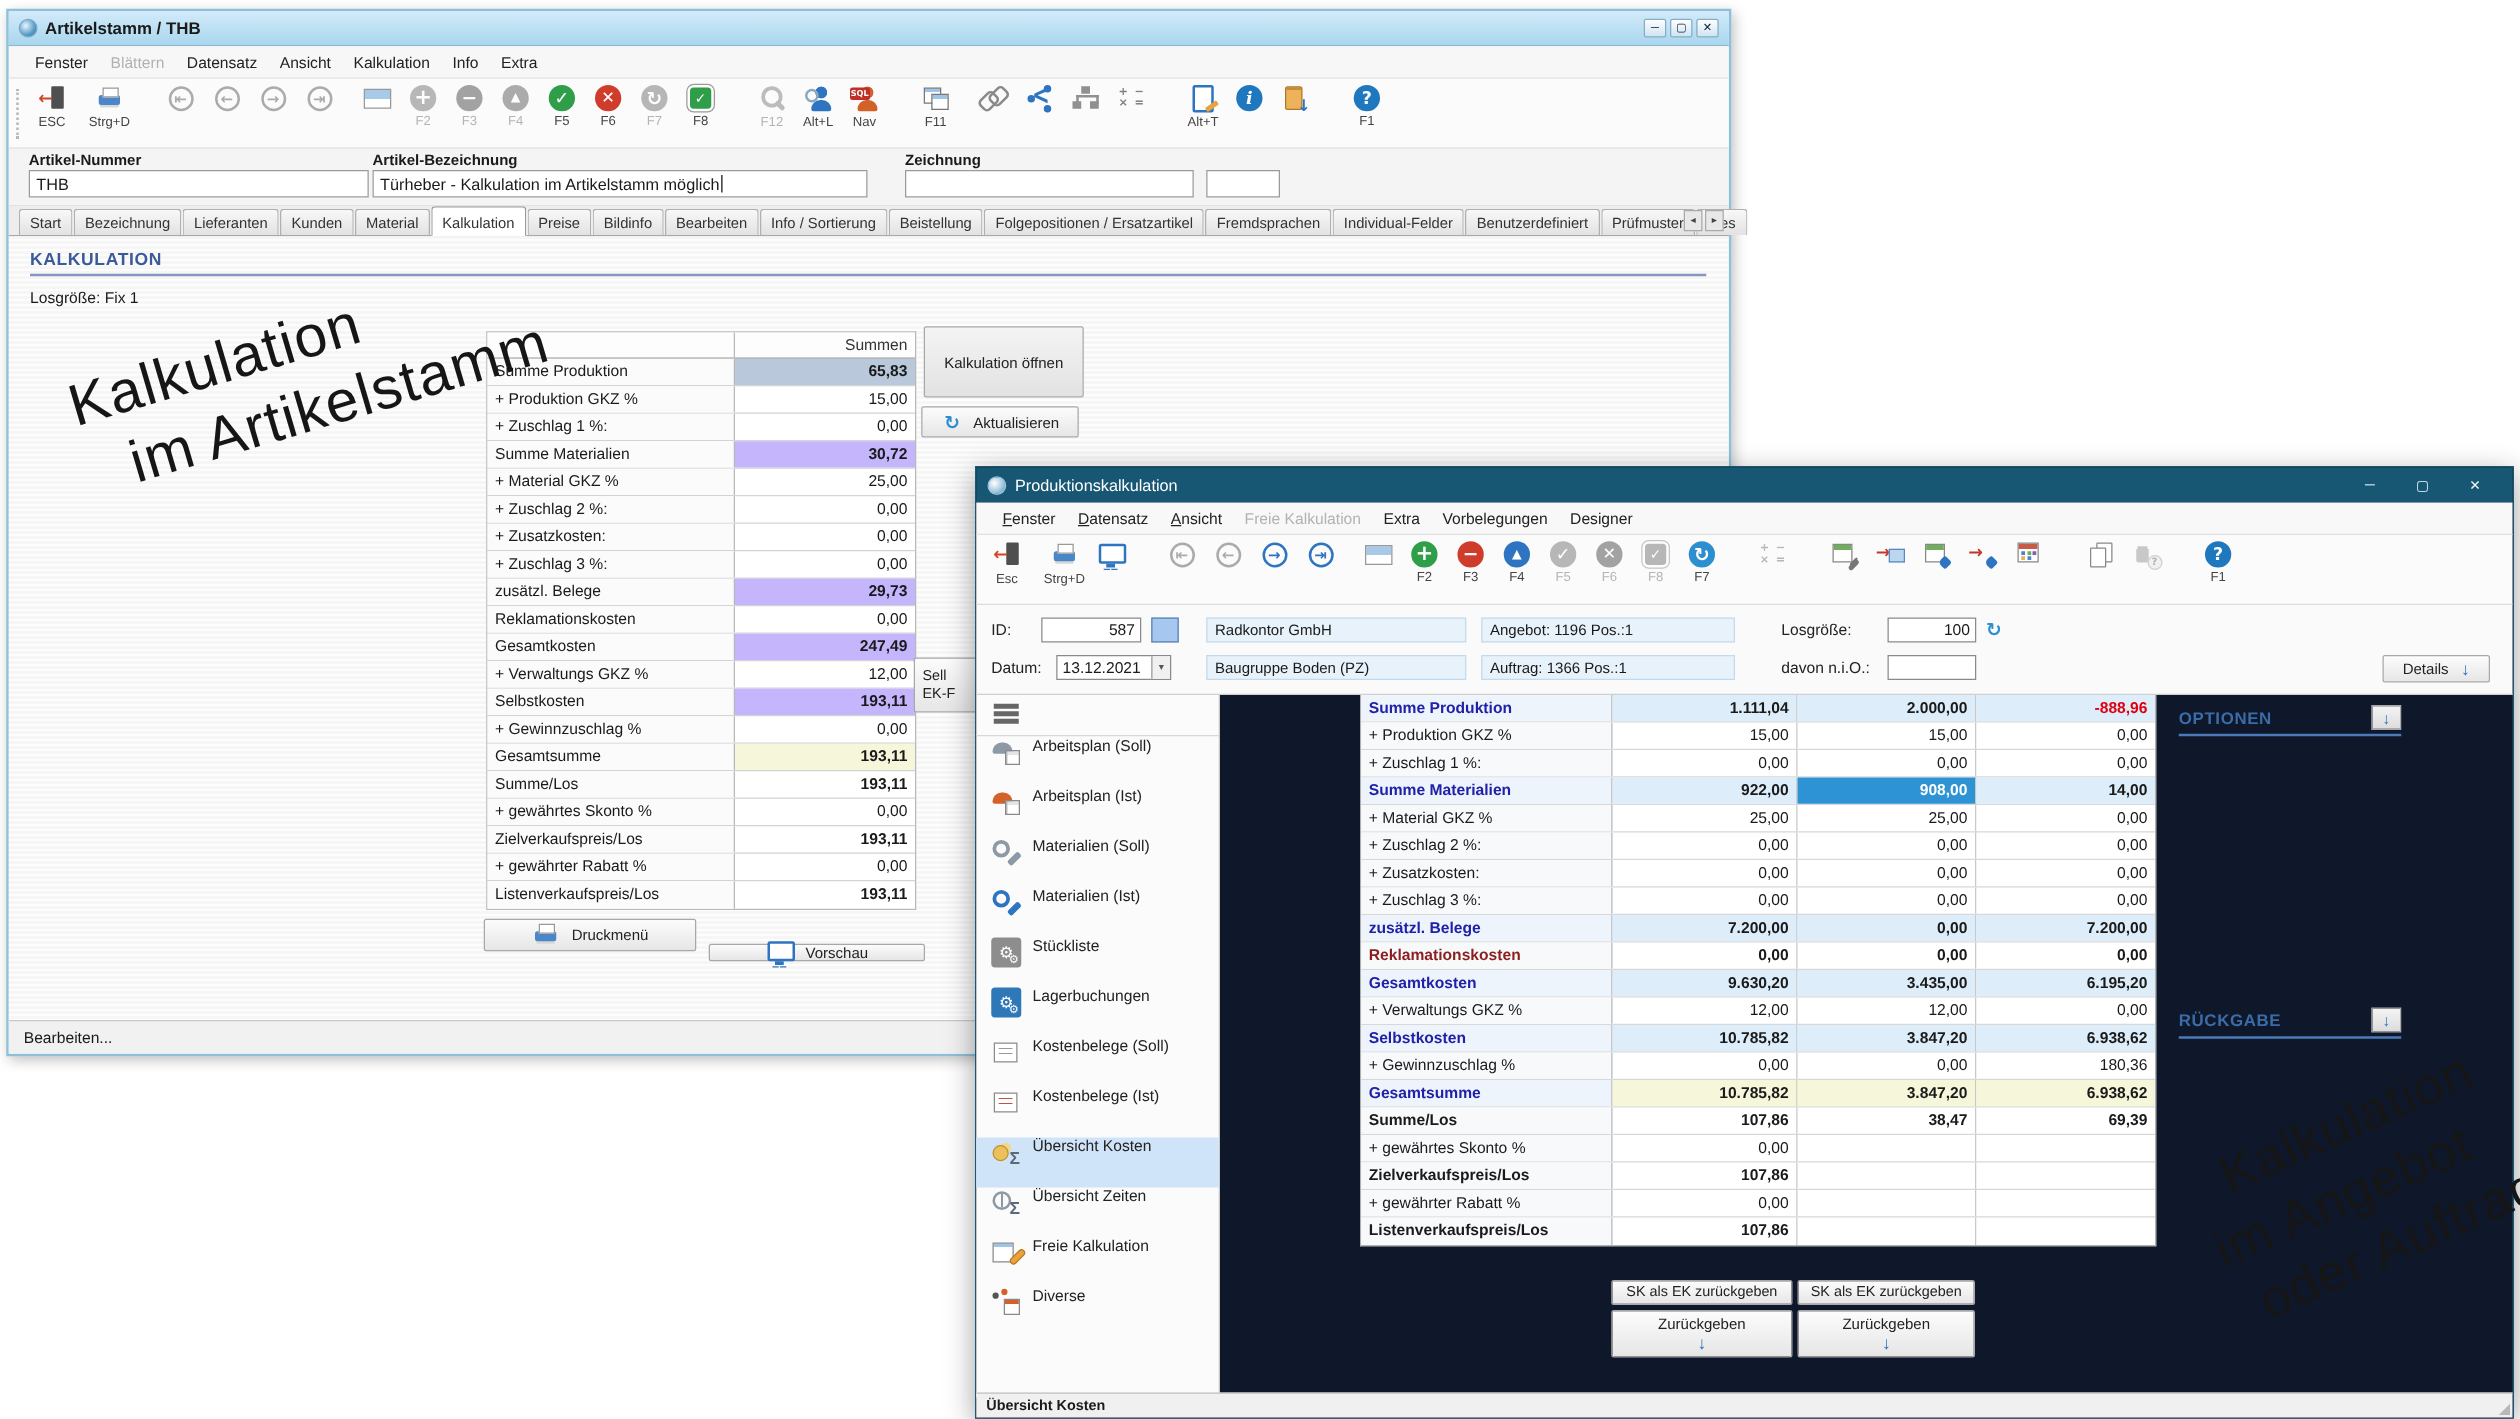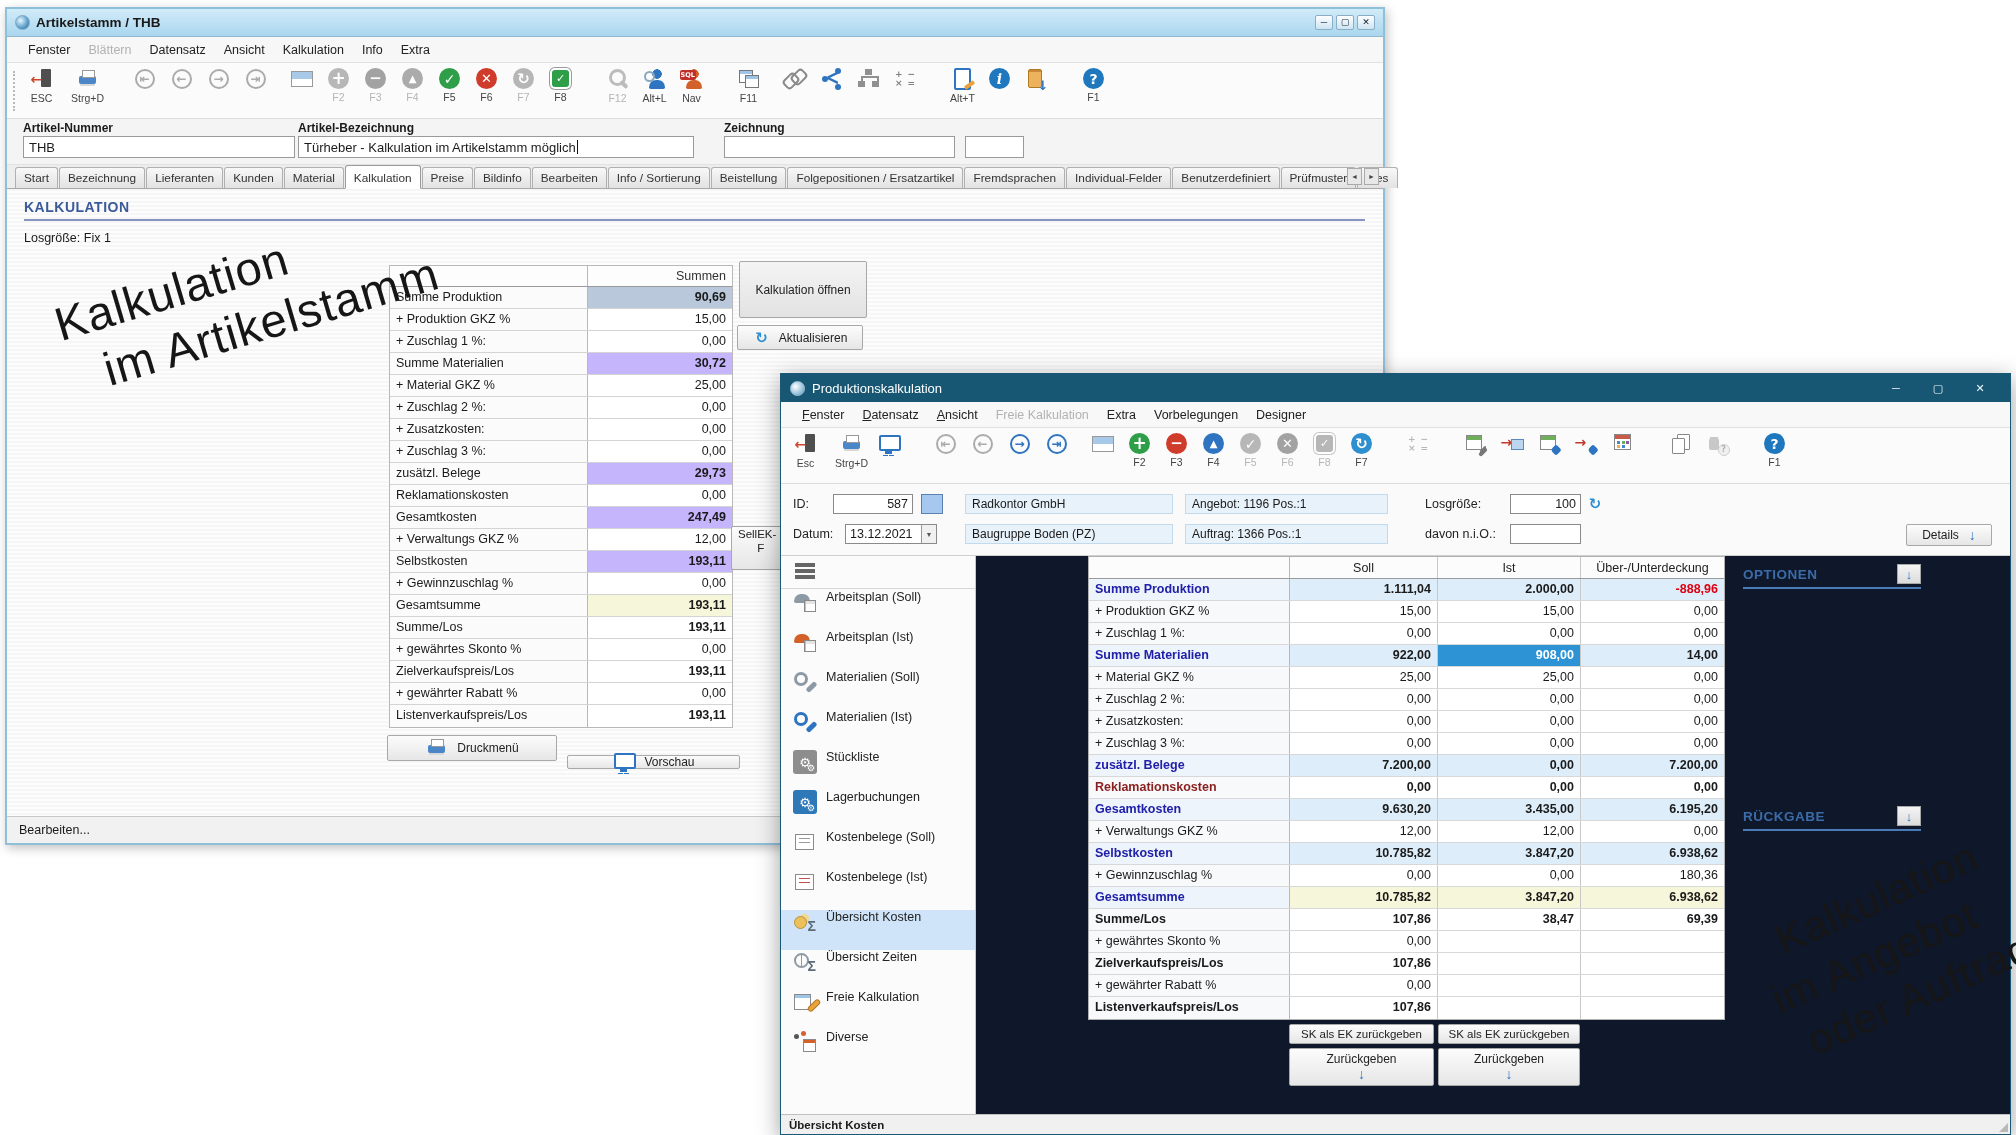--- a/index.html
+++ b/index.html
@@ -125,21 +125,21 @@
   .brow:last-child{border-bottom:none}
   .blabel{width:198px;padding-left:6px;line-height:21px;background:#fbfbfb;border-right:1px solid #b8b8b8}
   .bval{flex:1;text-align:right;padding-right:6px;line-height:21px}
   .bval.selgray{background:#b9c8da}.bval.blue{background:#c4b5fd}.bval.yellow{background:#f6f6da}
   .bval.bold{font-weight:bold}
 
   .btn{border:1px solid #a8a8a8;background:linear-gradient(#fcfcfc,#e6e6e6);border-radius:2px;font-size:12px;color:#222;
        display:flex;align-items:center;justify-content:center;gap:8px}
   .btn-open{position:absolute;left:732px;top:72px;width:128px;height:57px;background:linear-gradient(#f4f4f4,#e2e2e2)}
   .btn-refresh{position:absolute;left:730px;top:136px;width:126px;height:25px}
-  .btn-partial{position:absolute;left:724px;top:337px;width:52px;height:44px;flex-direction:row;gap:0;font-size:11.5px;line-height:14px;overflow:hidden;align-items:flex-start;padding-left:6px}
+  .btn-partial{position:absolute;left:724px;top:337px;width:52px;height:44px;flex-direction:column;gap:0;font-size:11.5px;line-height:14px;overflow:hidden;align-items:flex-start;padding-left:6px}
   .btn-print{position:absolute;left:380px;top:546px;width:170px;height:26px}
   .btn-preview{position:absolute;left:560px;top:566px;width:173px;height:14px}
 
   .bw-status{position:absolute;left:0;right:0;bottom:0;height:27px;background:#f1f1f1;border-top:1px solid #c8c8c8;
        display:flex;align-items:center;padding-left:12px;font-size:12.5px}
 
   
   .fw{left:780px;top:373px;width:1231px;height:762px;border:1px solid #1b5875;background:#0f172a;
       box-shadow:0 6px 22px rgba(0,0,0,.38);z-index:10}
   .fw-title{height:28px;background:#175773;display:flex;align-items:center;padding:0 9px;color:#fff}
@@ -462,21 +462,21 @@
     <div class="sect-sub">Losgröße: Fix 1</div>
 
     <div class="btable">
       <div class="bt-head">
         <div class="hl"></div>
         <div class="hr">Summen</div>
       </div>
 
         <div class="brow">
           <div class="blabel">Summe Produktion</div>
-          <div class="bval selgray bold">90,69</div>
+          <div class="bval selgray bold">65,83</div>
         </div>
 
         <div class="brow">
           <div class="blabel">+ Produktion GKZ %</div>
           <div class="bval">15,00</div>
         </div>
 
         <div class="brow">
           <div class="blabel">+ Zuschlag 1 %:</div>
           <div class="bval">0,00</div>
@@ -840,30 +840,20 @@
           <div class="sitem">
             <span class="sic diverse-icon"></span>
             <span>Diverse</span>
           </div>
 
       </div>
     </aside>
 
     <div class="fw-content">
       <div class="ftable">
-        <div class="fhead">
-          <div class="fh0"></div>
-
-            <div class="fhcell">Soll</div>
-
-            <div class="fhcell">Ist</div>
-
-            <div class="fhcell">Über-/Unterdeckung</div>
-
-        </div>
 
           <div class="frow">
             <div class="flabel sum">Summe Produktion</div>
 
               <div class="fcell blue bold">1.111,04</div>
 
               <div class="fcell blue bold">2.000,00</div>
 
               <div class="fcell blue bold red">-888,96</div>
 

